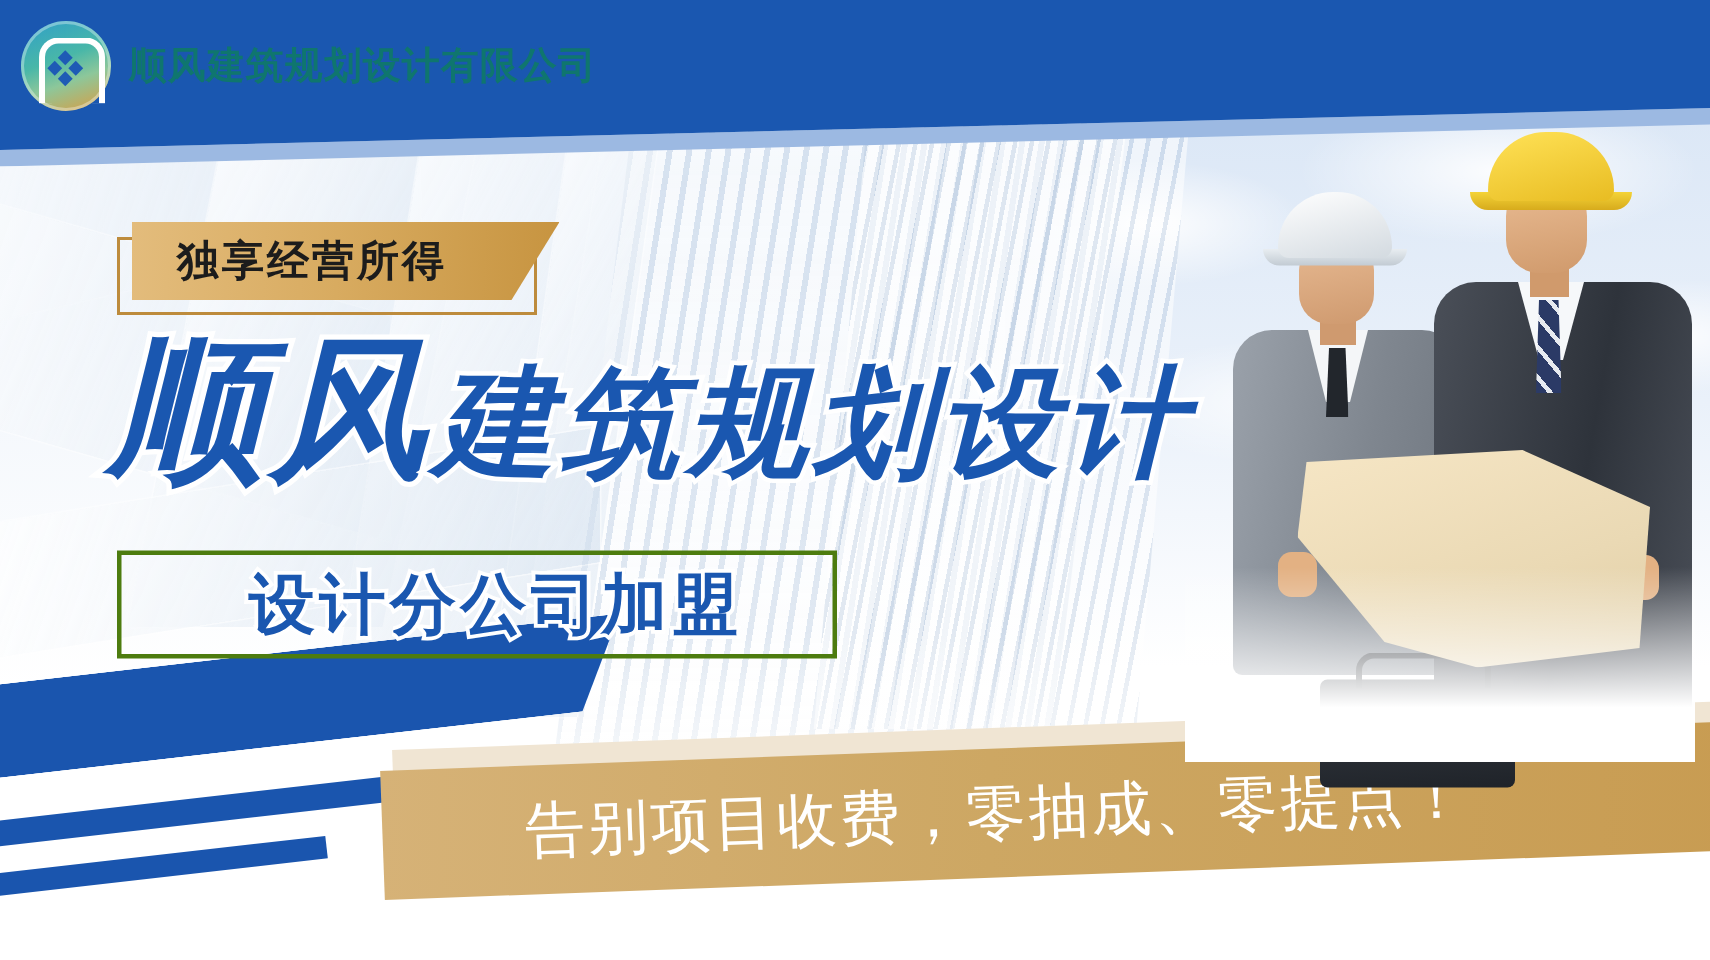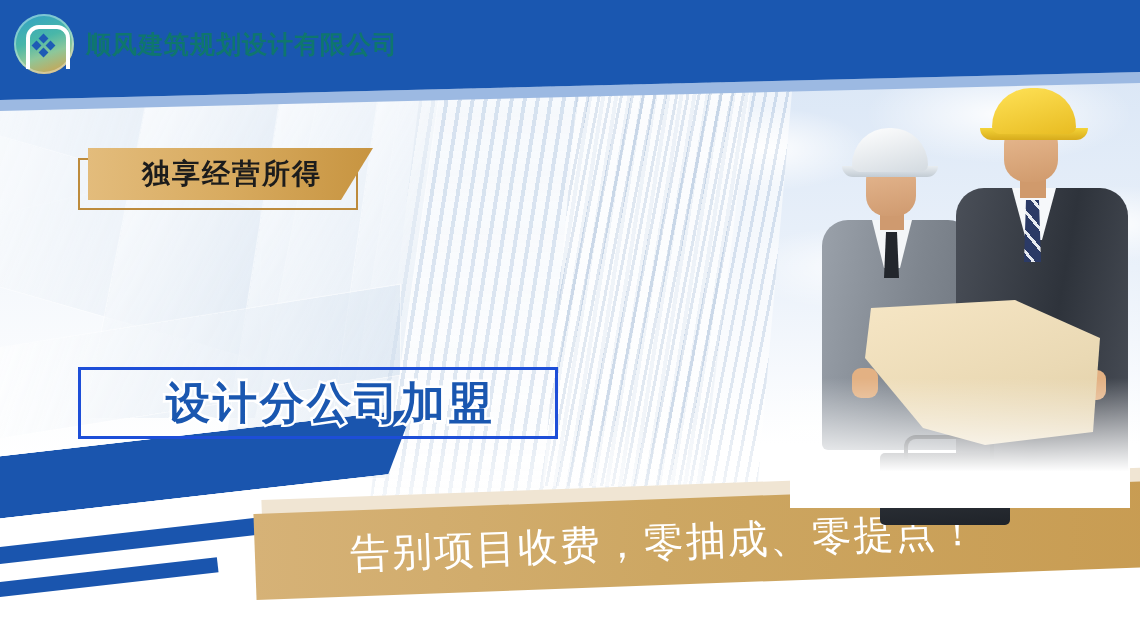--- a/index.html
+++ b/index.html
@@ -128,42 +128,42 @@
     border:2px solid #bd8b3c;box-sizing:border-box;
   }
   .badge-fill{
     position:absolute;left:10px;top:0;width:285px;height:52px;
     background:linear-gradient(92deg,#e3bc7c 0%,#d8ab60 48%,#c79440 100%);
     clip-path:polygon(0 0,285px 0,253px 52px,0 52px);
     display:flex;align-items:center;
   }
   .badge-text{
     color:#1c1c1c;font-size:28px;font-weight:bold;letter-spacing:2px;
-    margin-left:54px;white-space:nowrap;
+    margin-left:30px;white-space:nowrap;
   }
 
   
   .headline{
     position:absolute;left:72px;top:222px;z-index:7;
     display:flex;align-items:flex-end;white-space:nowrap;
   }
   .hl-big,.hl-sm{
     font-weight:bold;font-style:italic;color:#1a57b0;
     -webkit-text-stroke:7px #ffffff;
     paint-order:stroke fill;
     letter-spacing:4px;
     line-height:1;
   }
   .hl-big{font-size:104px;}
   .hl-sm{font-size:80px;-webkit-text-stroke-width:6px;margin-left:2px;padding-bottom:4px;}
 
   
   .subbox{
     position:absolute;left:78px;top:367px;width:480px;height:72px;
-    border:3px solid #1d4ed8;box-sizing:border-box;
+    border:3px solid #4d7c0f;box-sizing:border-box;
     display:flex;align-items:center;justify-content:center;z-index:7;padding-left:25px;
   }
   .subbox-text{
     font-size:44px;font-weight:bold;color:#1a57b0;letter-spacing:3px;
     -webkit-text-stroke:5px #ffffff;paint-order:stroke fill;
     white-space:nowrap;
   }
 
   
   .band{position:absolute;background:#1a55ae;z-index:3;}
@@ -351,18 +351,22 @@
     </div>
   </div>
 
   <div class="badge-wrap">
     <div class="badge-outline"></div>
     <div class="badge-fill">
       <span class="badge-text">独享经营所得</span>
     </div>
   </div>
 
+  <div class="headline">
+    <span class="hl-big">顺风</span>
+    <span class="hl-sm">建筑规划设计</span>
+  </div>
 
   <div class="subbox">
     <span class="subbox-text">设计分公司加盟</span>
   </div>
 
 </div>
 
 </body></html>

